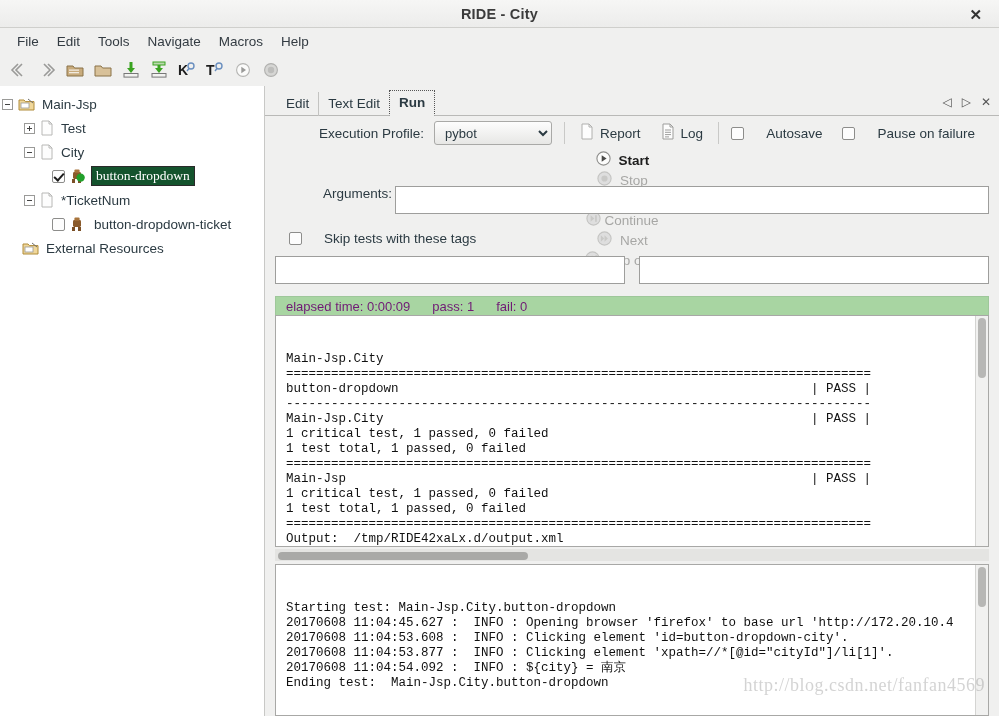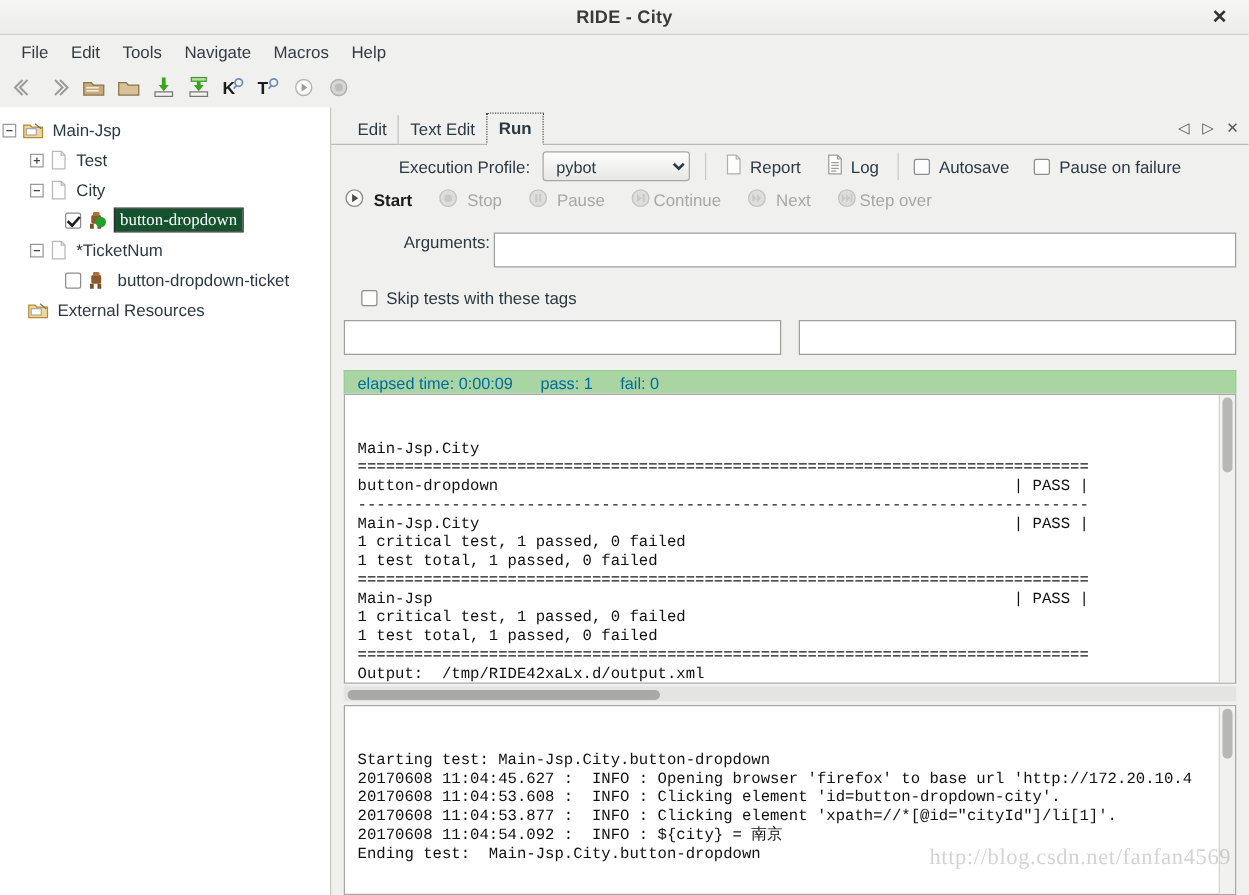--- a/index.html
+++ b/index.html
@@ -246,21 +246,21 @@
     align-items: center;
     gap: 6px;
     cursor: pointer;
     font-size: 13.5px;
     color: #2b3a42;
     padding: 2px 3px;
   }
   .opt {
     display: flex;
     align-items: center;
-    gap: 7px;
+    gap: 22px;
     font-size: 13.5px;
     cursor: pointer;
   }
   .chk2 {
     width: 13px; height: 13px;
     border: 1px solid #8d8d8b;
     background: #fdfdfd;
     border-radius: 2px;
     position: relative;
     flex: 0 0 13px;
@@ -268,21 +268,21 @@
   .chk2.checked::after {
     content: "";
     position: absolute;
     left: 3px; top: 0px;
     width: 4px; height: 8px;
     border: solid #1c1c1c;
     border-width: 0 2px 2px 0;
     transform: rotate(42deg);
   }
 
-  .runbar { display: flex; align-items: flex-start; height: 36px; }
+  .runbar { display: flex; align-items: center; height: 36px; flex-direction: column; }
   .runbtn {
     display: flex;
     align-items: center;
     gap: 7px;
     margin-right: 20px;
     font-size: 13.5px;
     cursor: pointer;
   }
   .runbtn.enabled { color: #1d1d1d; font-weight: bold; }
   .runbtn.disabled { color: #a7a7a5; cursor: default; }
@@ -309,21 +309,21 @@
   .tagfields input.second { margin-left: 14px; }
 
   
   .statusbar {
     background: #a8d5a2;
     height: 22px;
     display: flex;
     align-items: center;
     padding-left: 10px;
     font-size: 13px;
-    color: #0369a1;
+    color: #701a75;
     gap: 22px;
     border: 1px solid #9ec79a;
     border-bottom: none;
   }
   .console {
     background: #ffffff;
     border: 1px solid #a8a8a6;
     position: relative;
     overflow: hidden;
     font-family: "Liberation Mono", monospace;

